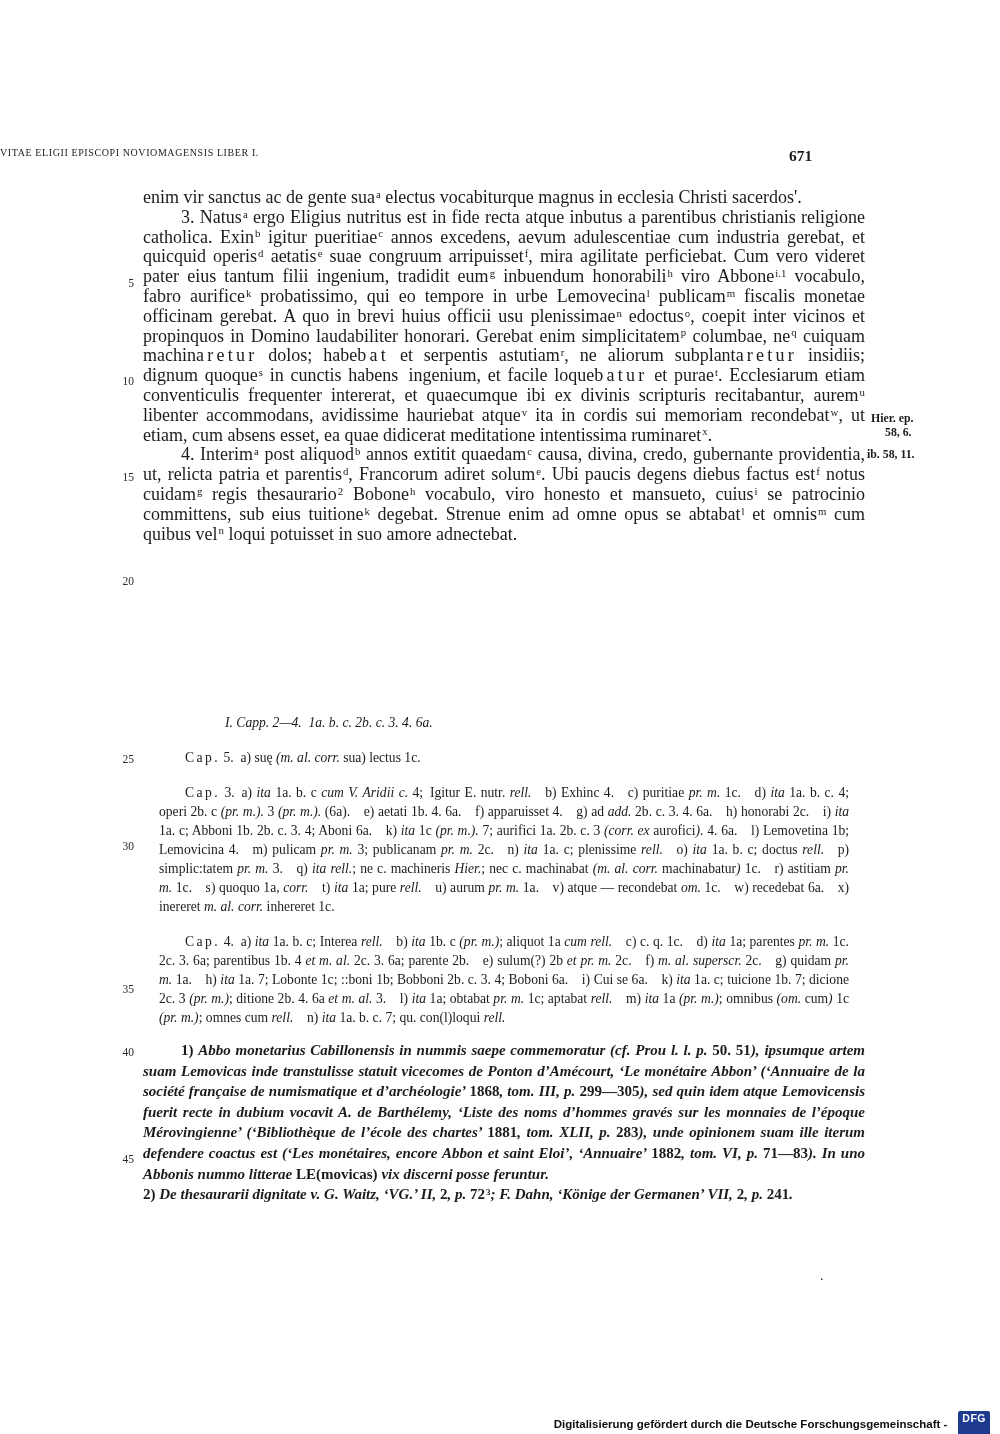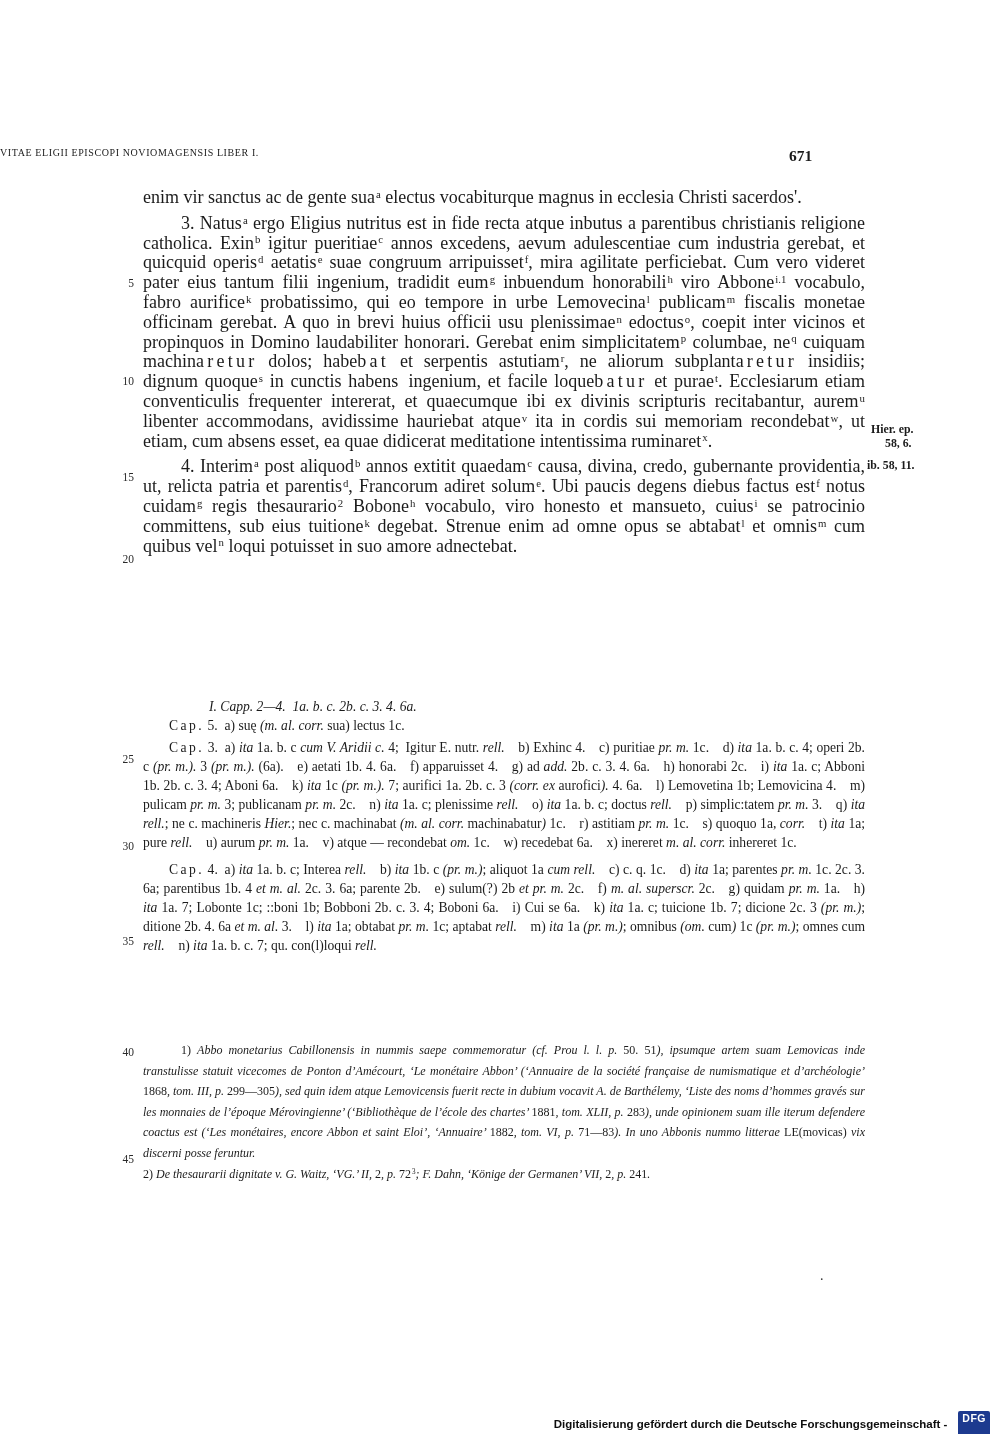--- a/index.html
+++ b/index.html
@@ -5,36 +5,36 @@
   html,body{margin:0;padding:0;background:#ffffff;}
   .page{position:relative;width:1000px;height:1434px;background:#ffffff;
         font-family:"Liberation Serif",serif;color:#1b1b1b;overflow:hidden;}
   .rh-title{position:absolute;top:147px;left:0;width:976px;text-align:left;
         font-size:10px;letter-spacing:0.6px;white-space:nowrap;}
   .rh-num{position:absolute;top:147px;left:789px;font-size:15.5px;font-weight:bold;}
   .main-text{position:absolute;top:188px;left:143px;width:722px;
         font-size:18px;line-height:19.8px;text-align:justify;}
   .main-text p{margin:0;text-indent:38px;}
   .main-text p.noindent{text-indent:0;}
-  .main-text p + p{margin-top:6px;}
+  .main-text p + p{}
   .sup{font-size:60%;position:relative;top:-0.48em;line-height:0;margin-left:1px;letter-spacing:0;}
   .it{font-style:italic;}
   .sp{letter-spacing:0.18em;}
   .lineno{position:absolute;left:100px;width:34px;text-align:right;
         font-size:11.5px;color:#2a2a2a;}
-  .margin-note{position:absolute;font-size:11.8px;font-weight:bold;color:#1b1b1b;white-space:nowrap;margin-top:11px;}
+  .margin-note{position:absolute;font-size:11.8px;font-weight:bold;color:#1b1b1b;white-space:nowrap;}
   .apparatus{position:absolute;top:697px;left:143px;width:722px;
         font-size:13.6px;line-height:19px;text-align:justify;}
-  .apparatus p{margin:0;}
+  .apparatus p{margin:16px;}
   .app-head{text-indent:66px;text-align:left;}
   .app-entry{text-indent:26px;}
   .app-entry + .app-entry{margin-top:3px;}
   .app-entry.gap{margin-top:8px;}
   .footnotes{position:absolute;top:1040px;left:143px;width:722px;
-        font-size:12px;line-height:20.6px;text-align:justify;}
+        font-size:15px;line-height:20.6px;text-align:justify;font-weight:bold;}
   .footnotes p{margin:0;}
   .fn1{text-indent:38px;}
   .fn2{text-indent:0;}
   .stray{position:absolute;top:1268px;left:820px;font-size:14px;color:#333;}
   .dfg-footer{position:absolute;top:1411px;right:10px;display:flex;align-items:center;gap:11px;
         font-family:"Liberation Sans",sans-serif;font-size:11.5px;font-weight:bold;color:#0d0d0d;white-space:nowrap;}
   .dfg-logo{display:inline-block;background:#1d3a8f;color:#ffffff;
         font-family:"Liberation Sans",sans-serif;font-size:10.5px;font-weight:bold;
         padding:1px 4px 12px 4px;border-radius:2px;letter-spacing:0.5px;}
 </style>
@@ -48,24 +48,24 @@
 
   <div class="main-text">
     <p class="noindent"><span>enim vir sanctus ac de gente sua</span><span class="sup">a</span><span> electus vocabiturque magnus in ecclesia Christi sacerdos'.</span></p>
     <p><span>3. Natus</span><span class="sup">a</span><span> ergo Eligius nutritus est in fide recta atque inbutus a parentibus christianis religione catholica. Exin</span><span class="sup">b</span><span> igitur pueritiae</span><span class="sup">c</span><span> annos excedens, aevum adulescentiae cum industria gerebat, et quicquid operis</span><span class="sup">d</span><span> aetatis</span><span class="sup">e</span><span> suae congruum arripuisset</span><span class="sup">f</span><span>, mira agilitate perficiebat. Cum vero videret pater eius tantum filii ingenium, tradidit eum</span><span class="sup">g</span><span> inbuendum honorabili</span><span class="sup">h</span><span> viro Abbone</span><span class="sup">i.1</span><span> vocabulo, fabro aurifice</span><span class="sup">k</span><span> probatissimo, qui eo tempore in urbe Lemovecina</span><span class="sup">l</span><span> publicam</span><span class="sup">m</span><span> fiscalis monetae officinam gerebat. A quo in brevi huius officii usu plenissimae</span><span class="sup">n</span><span> edoctus</span><span class="sup">o</span><span>, coepit inter vicinos et propinquos in Domino laudabiliter honorari. Gerebat enim simplicitatem</span><span class="sup">p</span><span> columbae, ne</span><span class="sup">q</span><span> cuiquam machin</span><span class="sp">aretur</span><span> dolos; habe</span><span class="sp">bat</span><span> et serpentis astutiam</span><span class="sup">r</span><span>, ne aliorum subplant</span><span class="sp">aretur</span><span> insidiis; dignum quoque</span><span class="sup">s</span><span> in cunctis haben</span><span class="sp">s</span><span> ingenium, et facile loque</span><span class="sp">batur</span><span> et purae</span><span class="sup">t</span><span>. Ecclesiarum etiam conventiculis frequenter intererat, et quaecumque ibi ex divinis scripturis recitabantur, aurem</span><span class="sup">u</span><span> libenter accommodans, avidissime hauriebat atque</span><span class="sup">v</span><span> ita in cordis sui memoriam recondebat</span><span class="sup">w</span><span>, ut etiam, cum absens esset, ea quae didicerat meditatione intentissima ruminaret</span><span class="sup">x</span><span>.</span></p>
     <p><span>4. Interim</span><span class="sup">a</span><span> post aliquod</span><span class="sup">b</span><span> annos extitit quaedam</span><span class="sup">c</span><span> causa, divina, credo, gubernante providentia, ut, relicta patria et parentis</span><span class="sup">d</span><span>, Francorum adiret solum</span><span class="sup">e</span><span>. Ubi paucis degens diebus factus est</span><span class="sup">f</span><span> notus cuidam</span><span class="sup">g</span><span> regis thesaurario</span><span class="sup">2</span><span> Bobone</span><span class="sup">h</span><span> vocabulo, viro honesto et mansueto, cuius</span><span class="sup">i</span><span> se patrocinio committens, sub eius tuitione</span><span class="sup">k</span><span> degebat. Strenue enim ad omne opus se abtabat</span><span class="sup">l</span><span> et omnis</span><span class="sup">m</span><span> cum quibus vel</span><span class="sup">n</span><span> loqui potuisset in suo amore adnectebat.</span></p>
   </div>
 
   <span class="lineno" style="top:277px">5</span>
   <span class="lineno" style="top:375px">10</span>
   <span class="lineno" style="top:471px">15</span>
-  <span class="lineno" style="top:553px">20</span>
+  <span class="lineno" style="top:575px">20</span>
   <span class="lineno" style="top:753px">25</span>
   <span class="lineno" style="top:840px">30</span>
-  <span class="lineno" style="top:935px">35</span>
+  <span class="lineno" style="top:983px">35</span>
   <span class="lineno" style="top:1046px">40</span>
   <span class="lineno" style="top:1153px">45</span>
 
   <span class="margin-note" style="top:411px;left:871px">Hier. ep.</span>
   <span class="margin-note" style="top:425px;left:885px">58, 6.</span>
   <span class="margin-note" style="top:447px;left:867px">ib. 58, 11.</span>
 
   <div class="apparatus">
     <p class="app-head"><span class="it">I. Capp. 2—4.</span><span> </span><span class="it">1a. b. c. 2b. c. 3. 4. 6a.</span></p>
     <p class="app-entry"><span class="sp">Cap.</span><span> 5. a) suę </span><span class="it">(m. al. corr.</span><span> sua) lectus 1c.</span></p>

